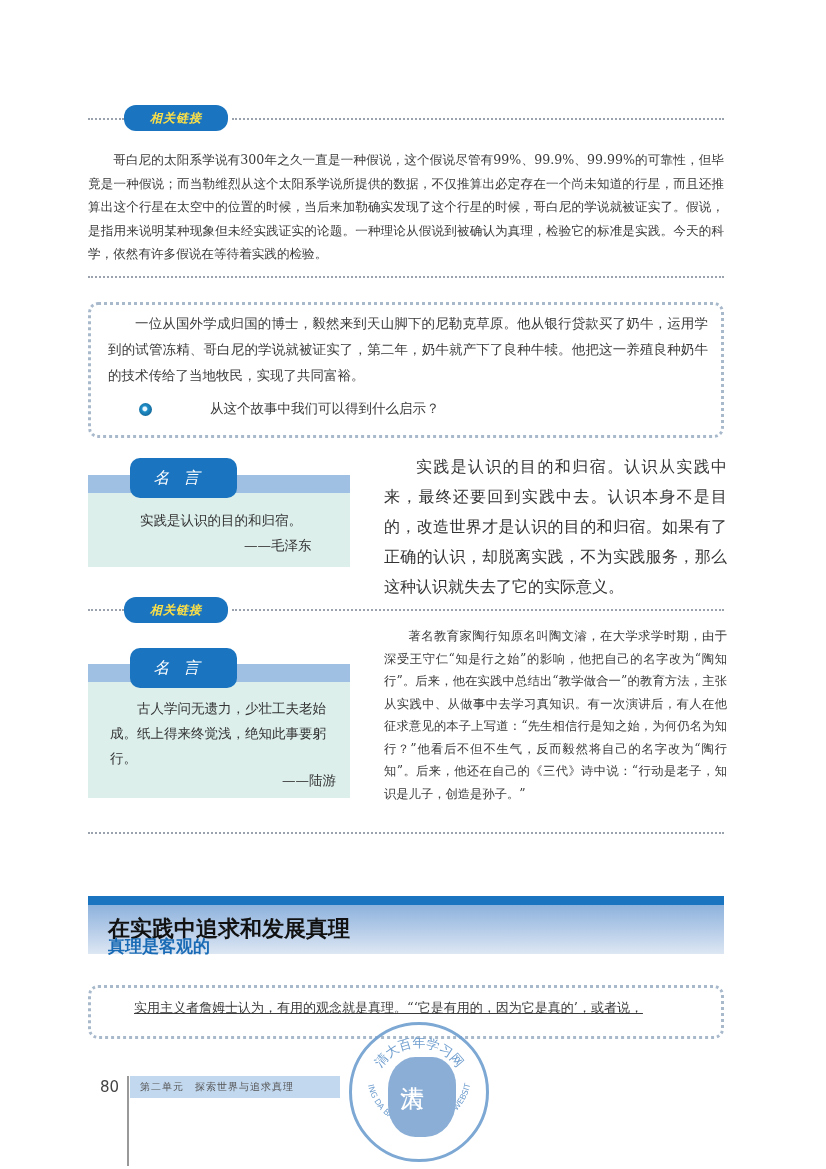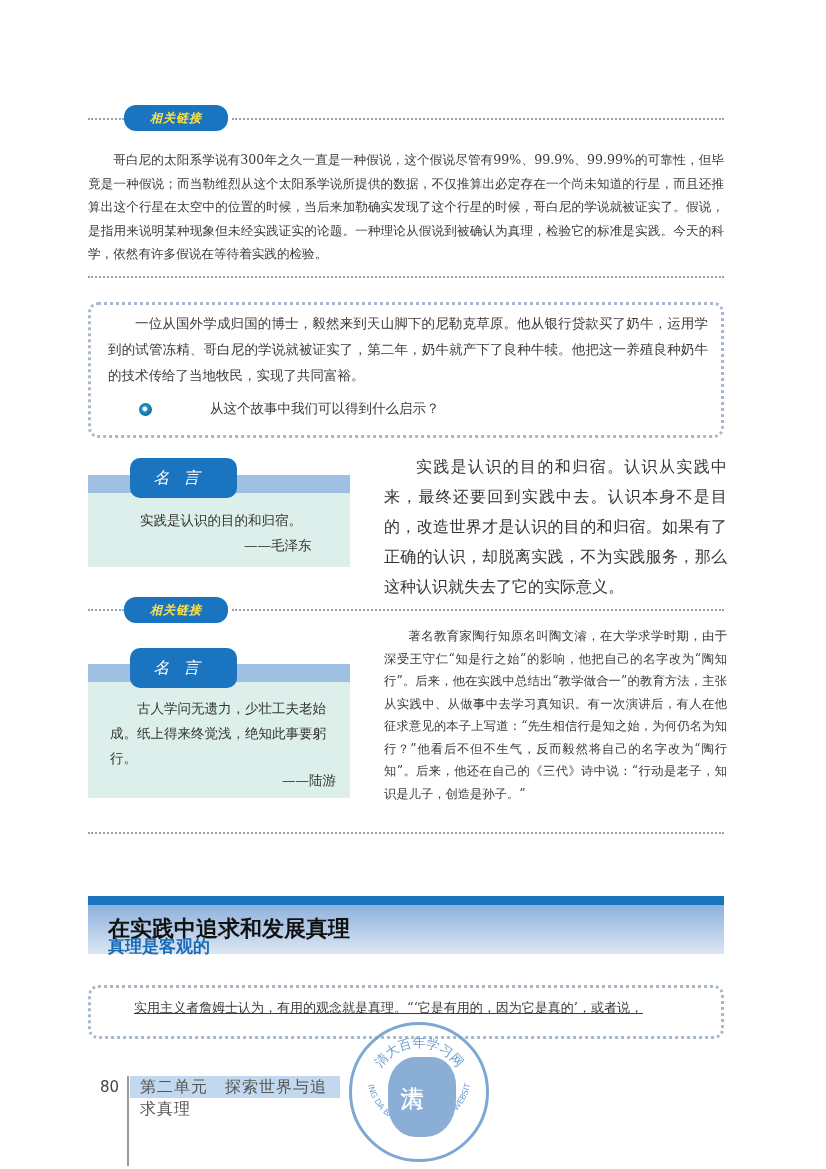--- a/index.html
+++ b/index.html
@@ -13,21 +13,21 @@
   .quote-band{position:absolute;left:0;right:0;height:18px;background:#9fc0e2;}
   .quote-tab{position:absolute;background:#1a74bf;color:#fff;border-radius:10px;font-family:"DejaVu Sans","Liberation Sans",sans-serif;font-weight:normal;font-style:italic;font-size:16px;text-align:center;letter-spacing:14px;}
   .quote-text{position:absolute;font-size:13.5px;line-height:25px;color:#333;}
   .main-text{position:absolute;font-size:16px;line-height:30px;color:#333;text-align:justify;}
   .section-banner{position:absolute;left:88px;width:636px;top:856px;height:58px;background:linear-gradient(to bottom,#7fa9d8 0%,#b7cde9 60%,#dde7f3 100%);margin-top:40px;}
   .section-bar{position:absolute;left:0;top:0;width:100%;height:9px;background:#1a74bf;}
   .section-title{position:absolute;left:20px;top:18px;font-size:22px;font-weight:bold;color:#111;font-family:"DejaVu Serif","Liberation Serif",serif;}
   .subhead{position:absolute;left:108px;top:935px;font-size:17px;font-weight:bold;color:#1a6bb5;font-family:"DejaVu Sans","Liberation Sans",sans-serif;}
   .footer-num{position:absolute;left:100px;top:1078px;font-size:15px;color:#444;font-family:"DejaVu Sans","Liberation Sans",sans-serif;}
   .footer-vline{position:absolute;left:127px;top:1076px;width:2px;height:90px;background:#999;}
-  .footer-band{position:absolute;left:130px;top:1076px;width:210px;height:22px;background:#c2d8ef;font-size:16px;line-height:22px;color:#555;font-family:"DejaVu Sans","Liberation Sans",sans-serif;padding-left:10px;box-sizing:border-box;letter-spacing:1px;}
+  .footer-band{position:absolute;left:130px;top:1076px;width:210px;height:22px;background:#c2d8ef;font-size:10px;line-height:22px;color:#555;font-family:"DejaVu Sans","Liberation Sans",sans-serif;padding-left:10px;box-sizing:border-box;letter-spacing:1px;}
   .q-bullet{position:absolute;width:13px;height:13px;border-radius:50%;background:radial-gradient(circle at 45% 45%,#e8f6ff 0 18%,#1f8fc9 30%,#0b4f7d 100%);}
   .watermark{position:absolute;left:349px;top:1022px;width:140px;height:140px;border-radius:50%;border:3px solid #6f9fd0;box-sizing:border-box;opacity:0.9;}
   .wm-inner{position:absolute;left:30px;top:28px;width:68px;height:80px;background:#7ea6d2;border-radius:40% 35% 45% 40%;}
 </style>
 </head>
 <body>
 
 <div class="dotline" style="left:88px;top:118px;width:36px;"></div>
 <div class="pill" style="left:124px;top:105px;width:104px;">相关链接</div>
 <div class="dotline" style="left:232px;top:118px;width:492px;"></div>

